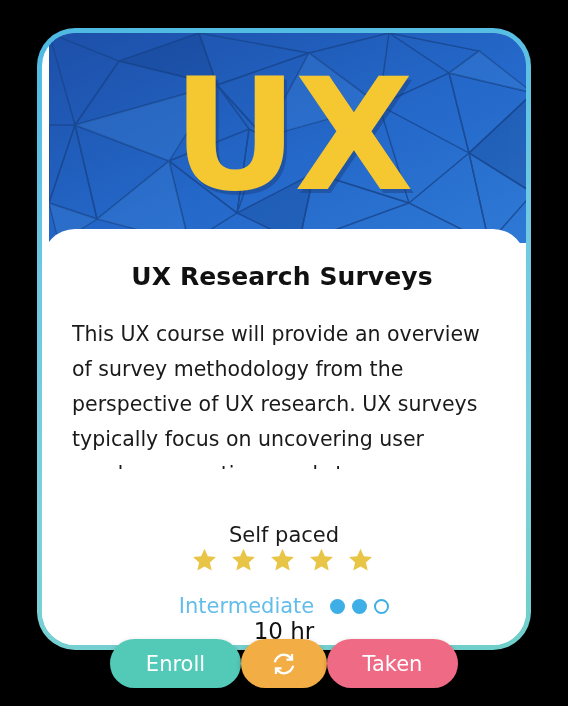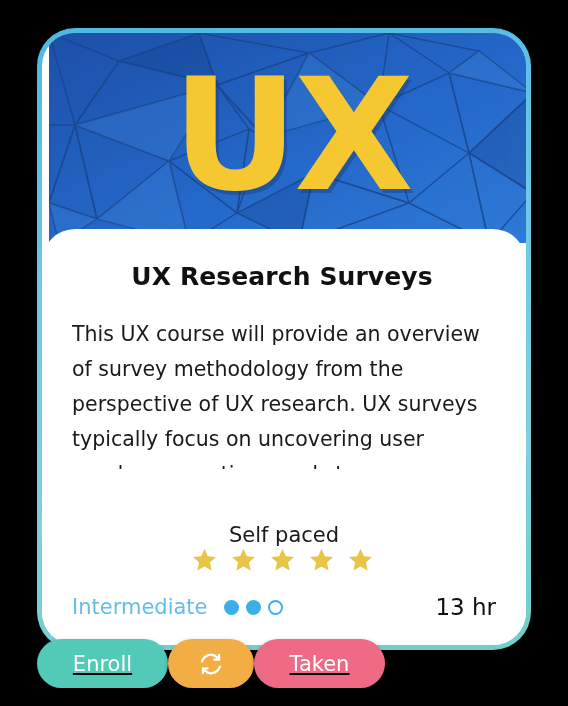--- a/index.html
+++ b/index.html
@@ -95,40 +95,40 @@
   .row-pace{
     display:flex;align-items:center;justify-content:space-between;
     margin-top:-2px;
     flex-direction:column;
   }
   .pace-text{font-size:21px;color:#1a1a1a;}
   .stars{display:flex;gap:12px;padding-right:4px;}
   .star{display:block;}
 
   .row-level{
-    display:flex;align-items:center;justify-content:space-between;
+    display:flex;align-items:center;justify-content:flex-end;
     margin-top:21px;
+    flex-direction:column;
   }
   .level-left{display:flex;align-items:center;gap:16px;}
   .level-text{font-size:21px;color:#63bdea;}
   .dots{display:flex;align-items:center;gap:7px;}
   .dot{width:15px;height:15px;border-radius:50%;box-sizing:border-box;}
   .dot.filled{background:#3eaee6;}
   .dot.empty{border:2px solid #3eaee6;background:transparent;}
   .duration{font-size:23px;color:#111111;font-weight:500;}
 
   
   .actions{
     position:absolute;
     left:37px; right:37px;
     top:639px;
     display:flex;
     align-items:center;
-    justify-content:flex-start;
-    text-decoration:underline;
+    justify-content:center;
   }
   .btn{
     border:none;outline:none;cursor:pointer;
     border-radius:26px;
     font-family:"DejaVu Sans", sans-serif;
     font-size:21px;
     color:#ffffff;
     height:49px;
     display:flex;align-items:center;justify-content:center;
     box-shadow:0 2px 5px rgba(0,0,0,.25);
@@ -229,21 +229,21 @@
 
         <div class="row-level">
           <span class="level-left">
             <span class="level-text">Intermediate</span>
             <span class="dots">
               <span class="dot filled"></span>
               <span class="dot filled"></span>
               <span class="dot empty"></span>
             </span>
           </span>
-          <span class="duration">13 hr</span>
+          <span class="duration">10 hr</span>
         </div>
 
       </div>
     </div>
 
   </div>
 </div>
 
 <div class="actions">
   <button class="btn btn-enroll">Enroll</button>

